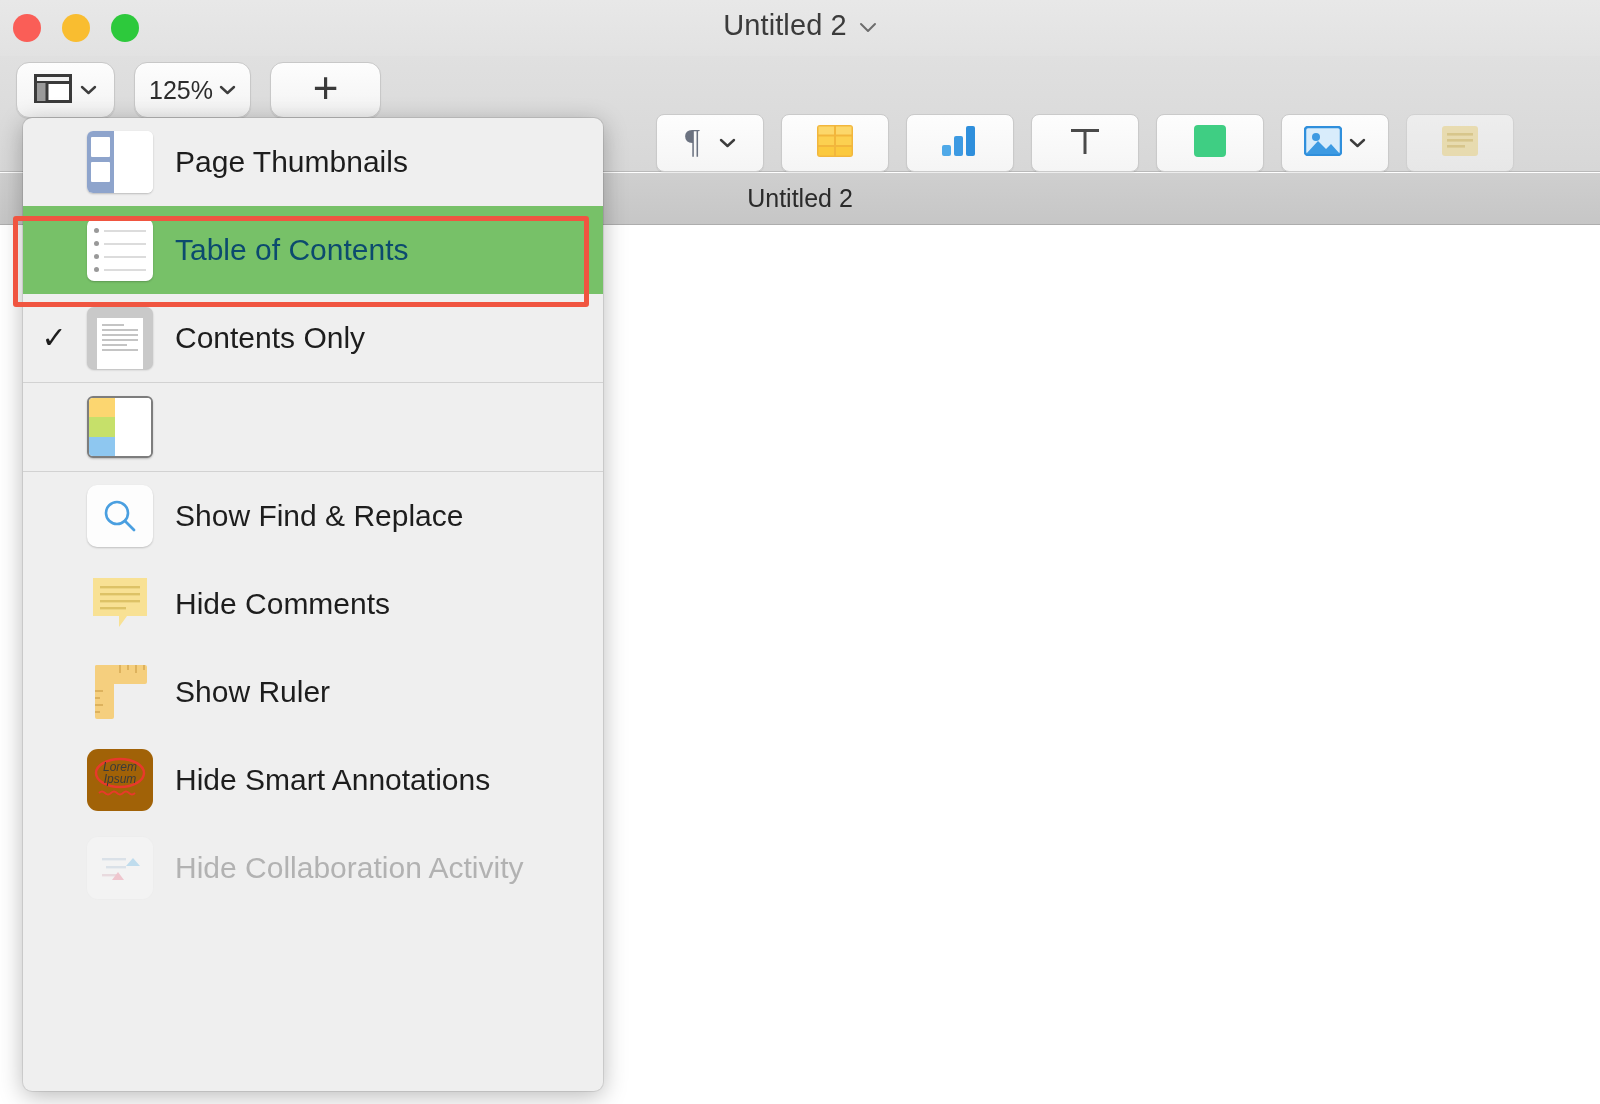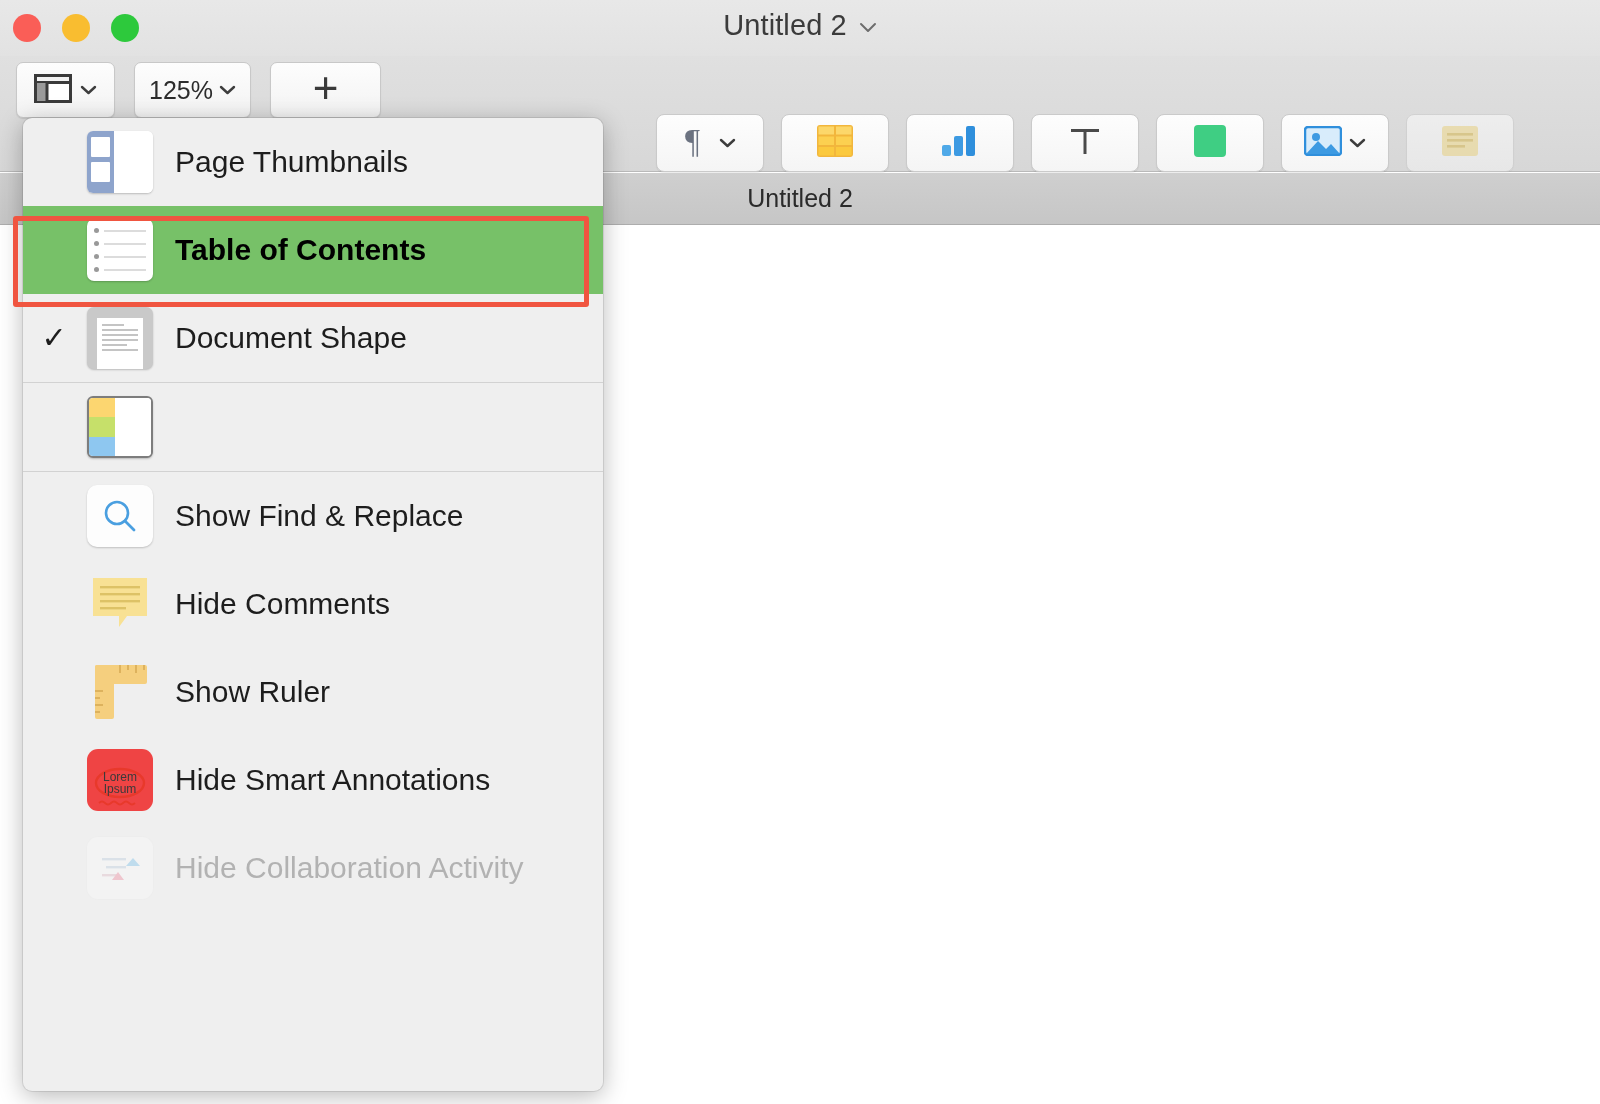--- a/index.html
+++ b/index.html
@@ -81,21 +81,21 @@
     position: absolute;
     left: 16px; top: 6px;
     display: flex;
     align-items: flex-start;
     gap: 19px;
   }
 
   .tb-btn {
     background: linear-gradient(to bottom, #fdfdfd 0%, #f3f3f3 100%);
     border: 1px solid #c8c8c8;
-    border-radius: 7px;
+    border-radius: 13px;
     box-shadow: 0 1px 1px rgba(0,0,0,0.10);
     display: flex;
     align-items: center;
     justify-content: center;
   }
 
   .tb-view-btn { width: 99px; height: 56px; gap: 8px; }
   .tb-zoom-btn { width: 117px; height: 56px; gap: 6px; }
   .tb-add-btn  { width: 111px; height: 56px; }
 
@@ -208,21 +208,21 @@
     justify-content: center;
   }
   .mi-label {
     margin-left: 20px;
     font-size: 30px;
     color: #1d1d1d;
     white-space: nowrap;
   }
 
   .menu-item.highlighted { background: #77c168; }
-  .menu-item.highlighted .mi-label { color: #000000; font-weight: bold; }
+  .menu-item.highlighted .mi-label { color: #0c4a6e; }
   .menu-item.dim .mi-label { color: #b2b2b2; }
   .menu-item.dim .mi-icon { opacity: 0.42; }
 
   .menu-sep {
     height: 1px;
     background: #d2d2d2;
     margin: 0;
   }
 
   
@@ -282,22 +282,22 @@
               box-shadow:0 1px 2px rgba(0,0,0,0.20); display:flex;
               align-items:center; justify-content:center; }
 
   
   .ico-ruler { width: 66px; height: 62px; position:relative; }
 
   
   .ico-note { width: 62px; height: 60px; position:relative; }
 
   
-  .ico-anno { width: 66px; height: 62px; background:#ef4444; border-radius:11px;
-              display:flex; align-items:flex-end; justify-content:center; }
+  .ico-anno { width: 66px; height: 62px; background:#a16207; border-radius:11px;
+              display:flex; align-items:flex-start; justify-content:center;font-style:italic; }
 
   
   .ico-wc { width: 66px; height: 62px; background:#44474b; border-radius:10px;
             display:flex; align-items:center; justify-content:center;
             color:#fff; font-size:29px; font-weight:700; letter-spacing:-0.5px; }
 
   
   .ico-collab { width: 66px; height: 62px; background:#fafafa; border-radius:11px;
                 box-shadow:0 0 0 1px #ececec; display:flex;
                 align-items:center; justify-content:center; }
@@ -516,21 +516,21 @@
           <span class="sheet">
               <s></s>
               <s></s>
               <s></s>
               <s></s>
               <s></s>
               <s></s>
             </span>
         </span>
       </span>
-      <span class="mi-label">Document Shape</span>
+      <span class="mi-label">Contents Only</span>
     </div>
 
     <div class="menu-sep"></div>
 
     <div class="menu-item">
       <span class="mi-check"></span>
       <span class="mi-icon">
         <span class="ico ico-cpane">
           <span class="cpane">
               <i></i>

